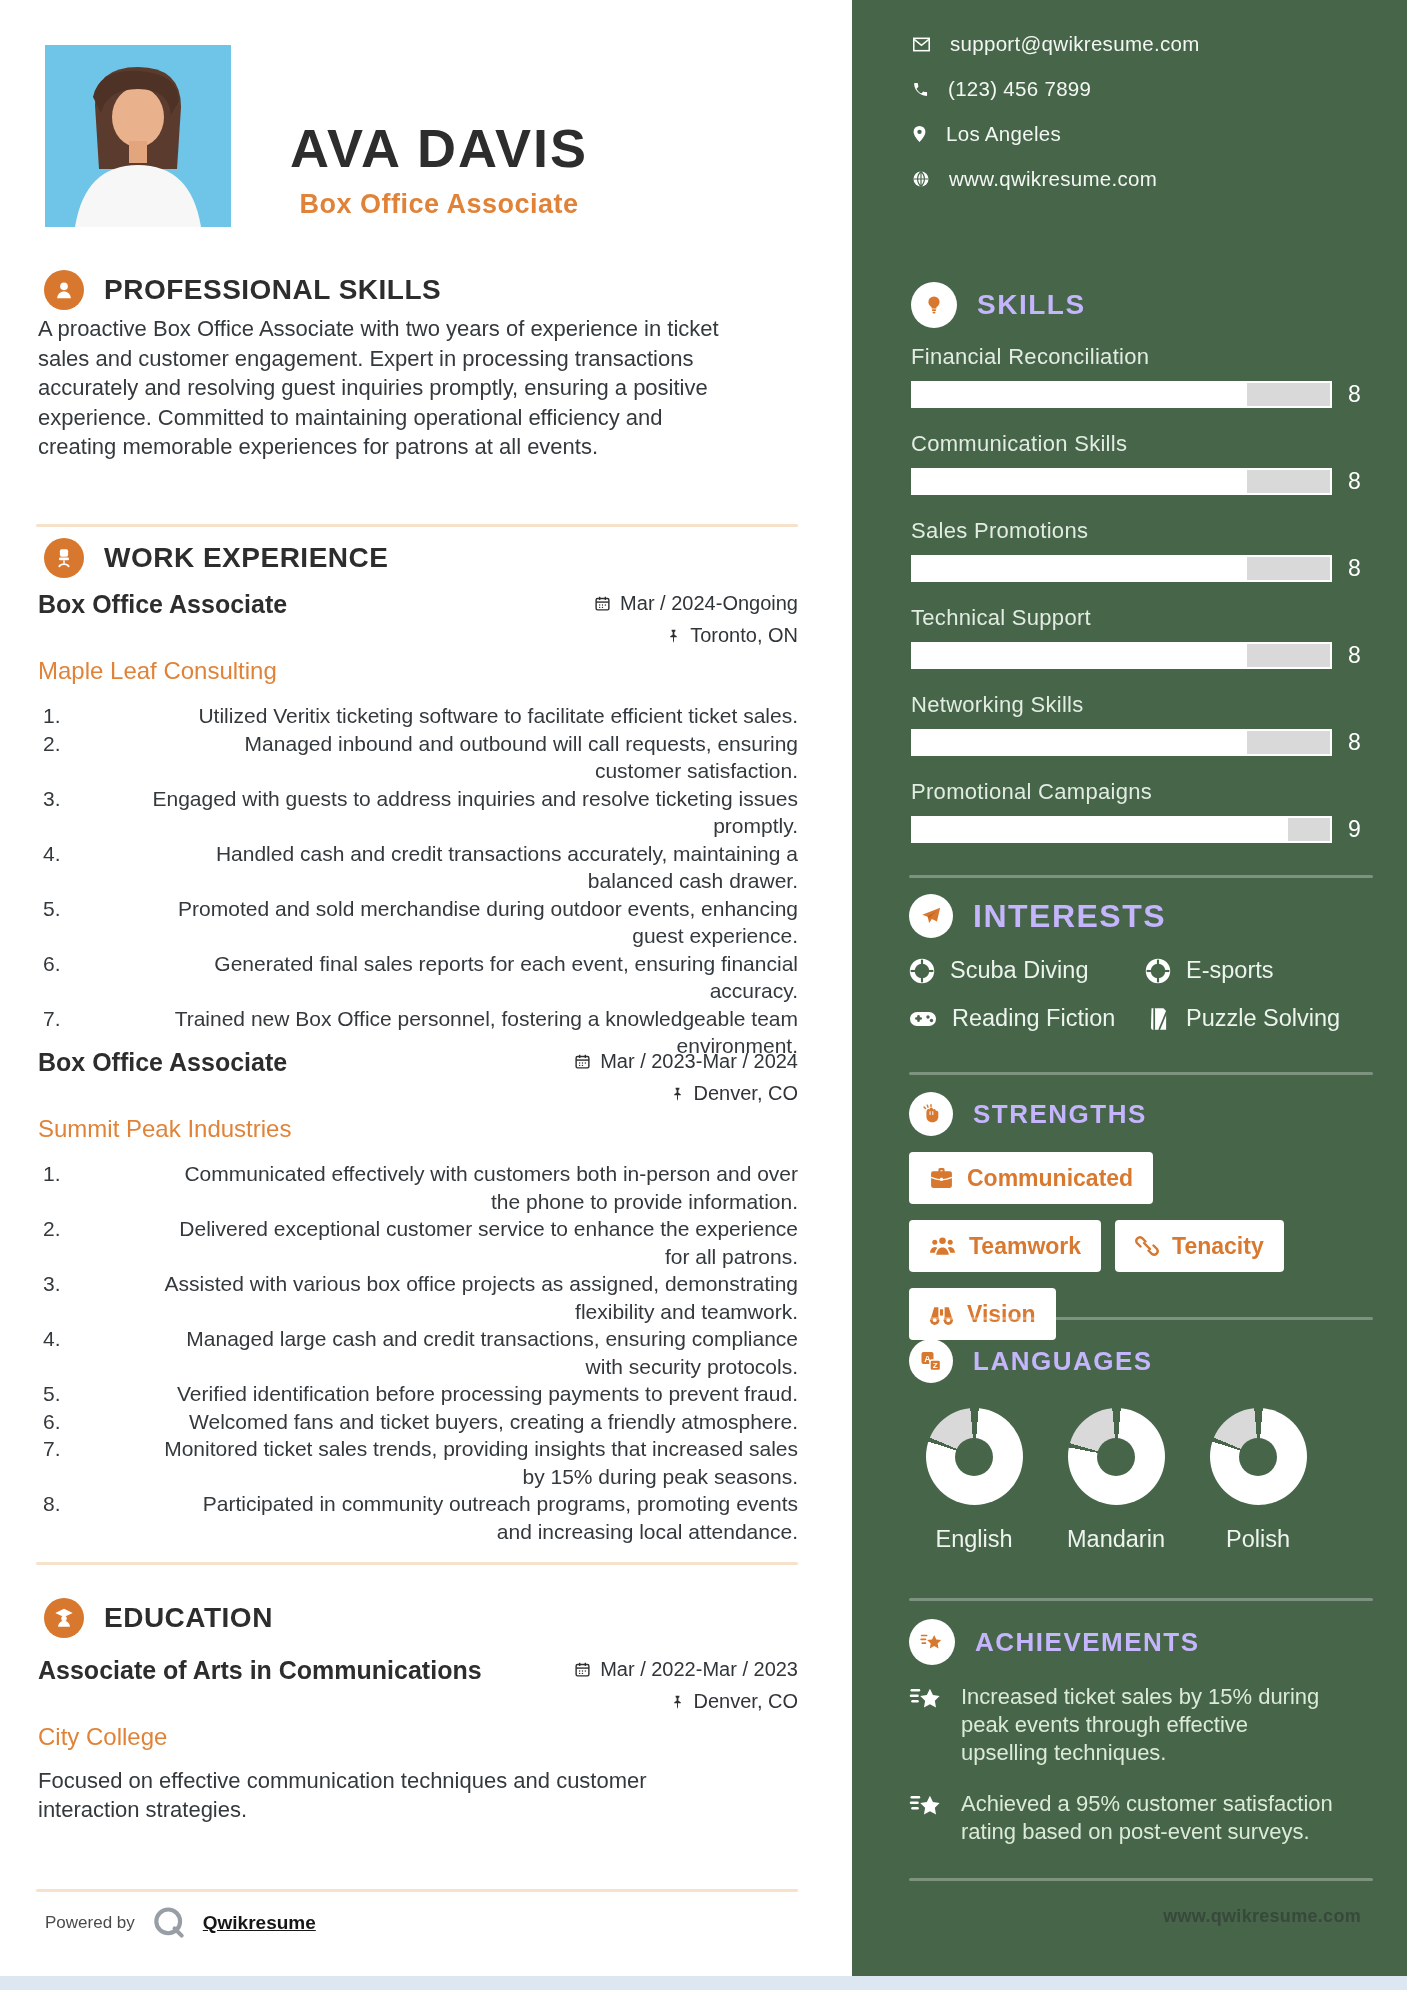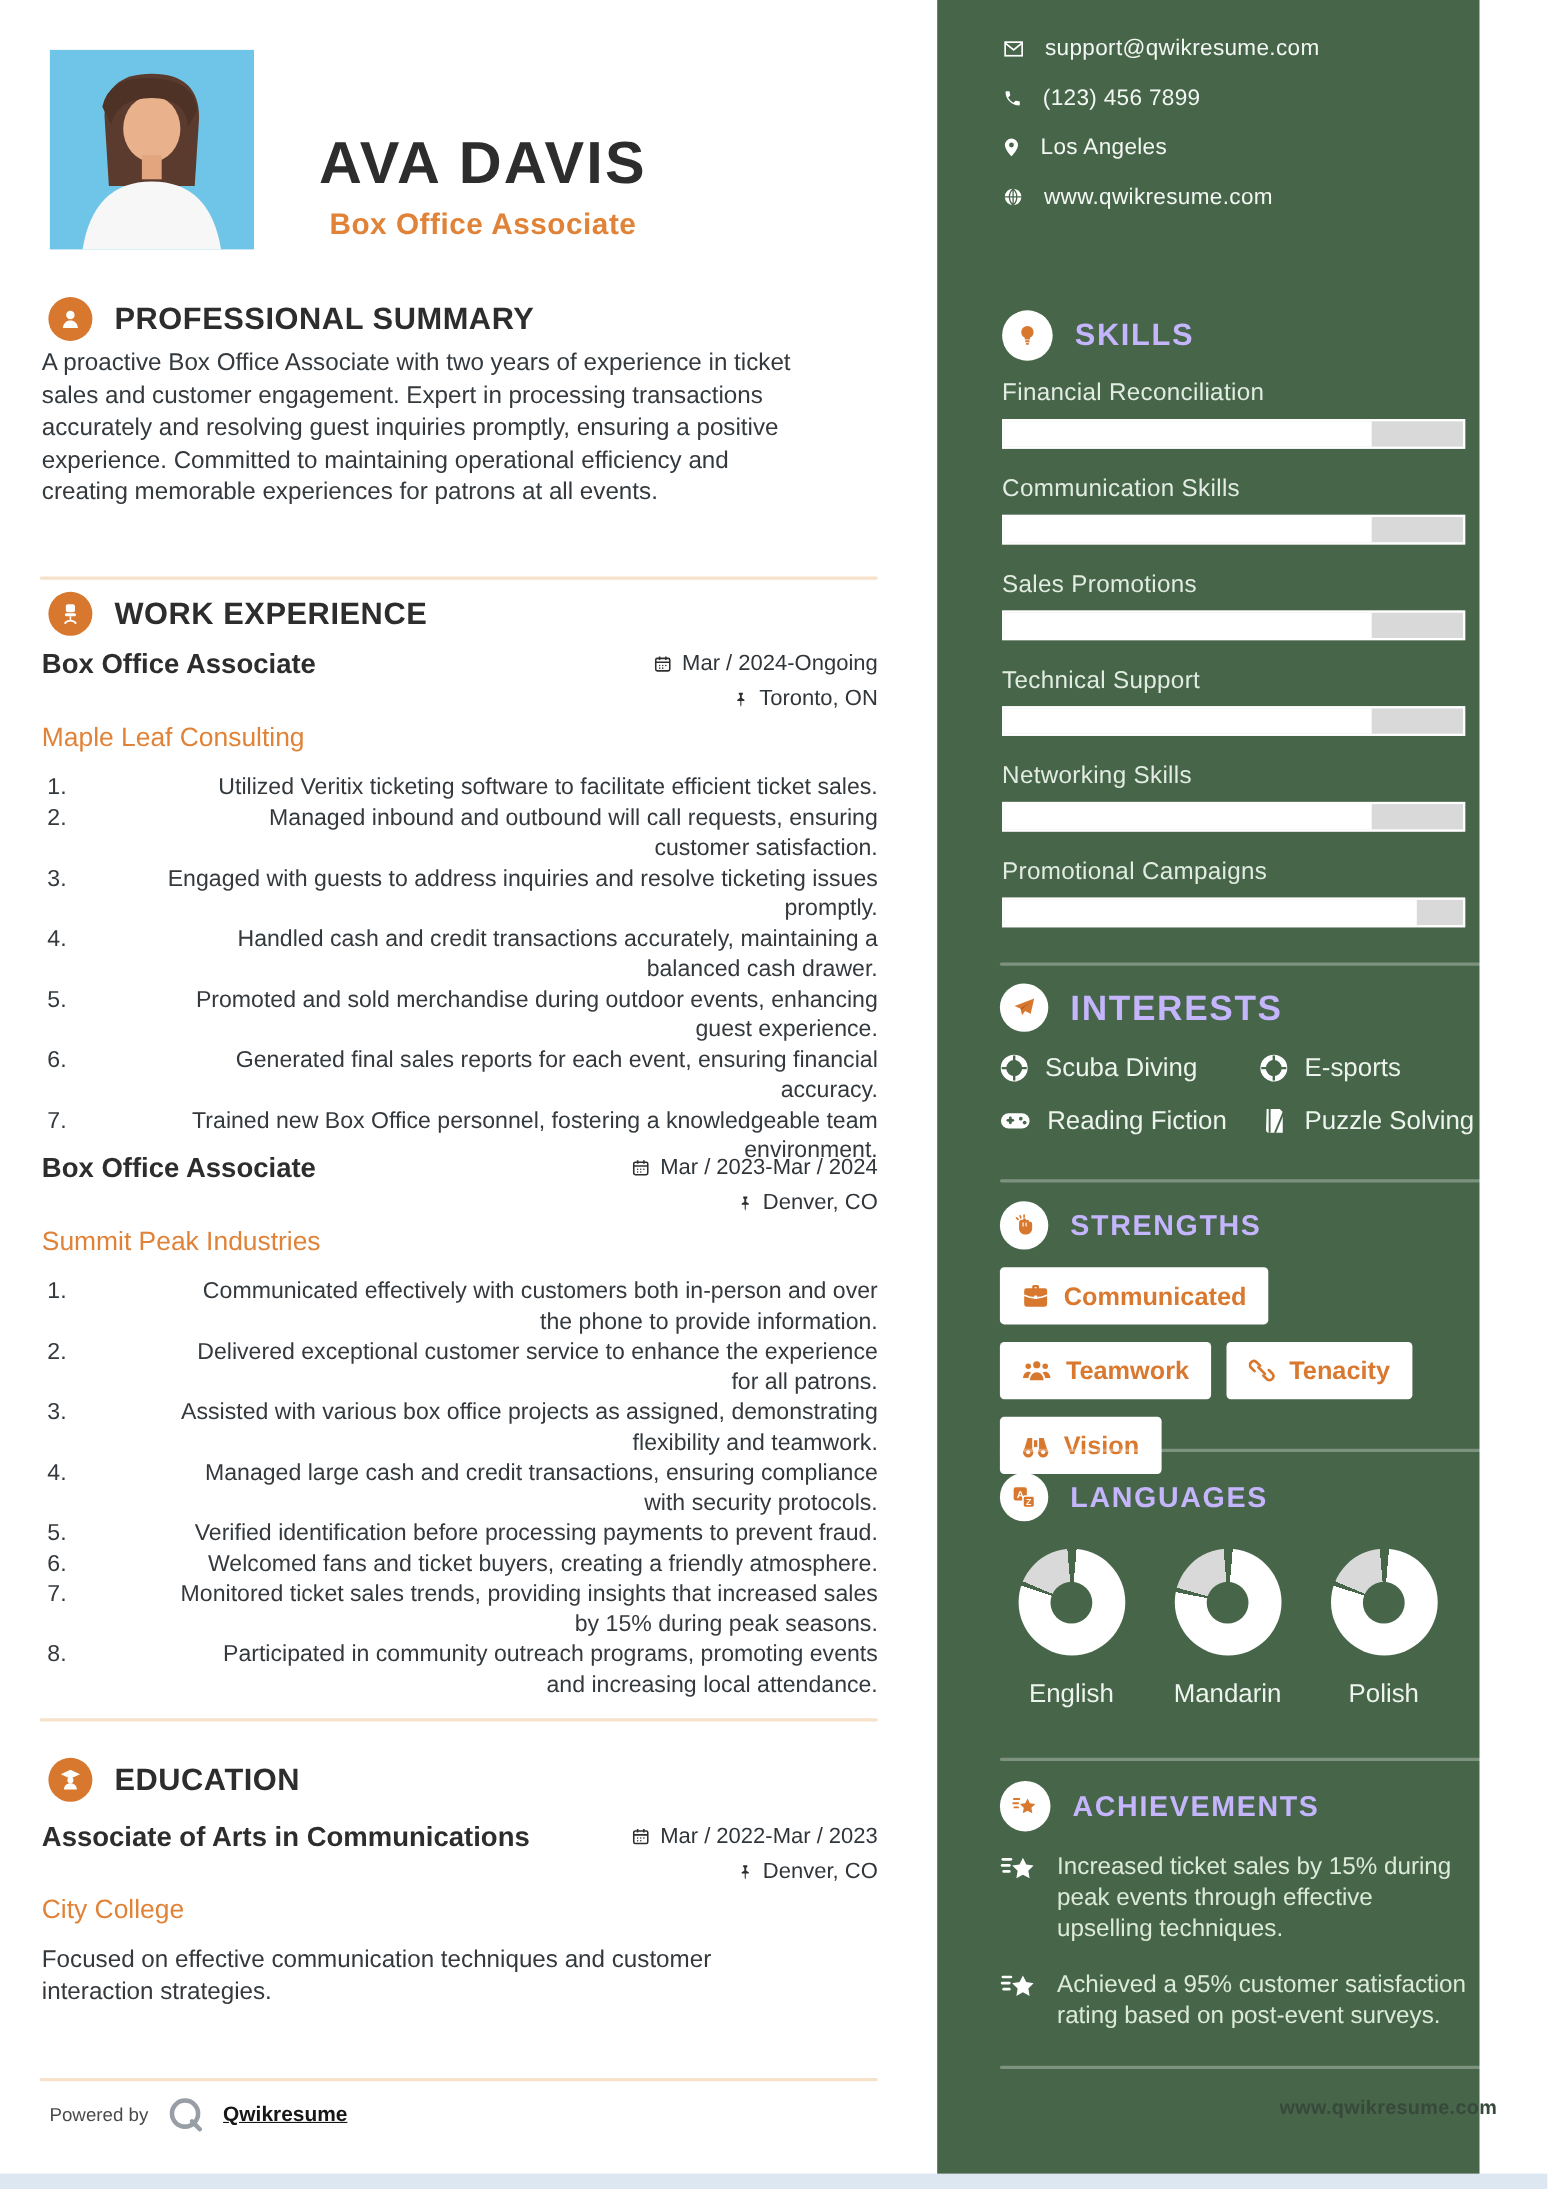--- a/index.html
+++ b/index.html
@@ -39,21 +39,21 @@
   .edu-block{position:absolute;left:38px;top:1656px;width:760px;}
   .edu-desc{margin-top:15px;font-size:22px;line-height:29px;color:var(--body);white-space:pre-line;}
 
   .footer{position:absolute;left:45px;top:1904px;display:flex;align-items:center;gap:15px;}
   .powered{font-size:17px;color:#4a4a4a;}
   .brand{font-size:19px;font-weight:600;color:#161616;text-decoration:underline;}
 
   .bottom-strip{position:absolute;left:0;top:1976px;width:1407px;height:14px;background:#dde7f1;}
 
   
-  .right-col{position:absolute;left:852px;top:0;width:493px;height:1990px;background:var(--green);}
+  .right-col{position:absolute;left:852px;top:0;width:555px;height:1990px;background:var(--green);}
   .contact{position:absolute;left:60px;top:32px;display:flex;flex-direction:column;gap:21px;}
   .contact-row{display:flex;align-items:center;gap:19px;}
   .contact-row .txt{font-size:20.5px;font-weight:500;color:#f3f7f3;letter-spacing:.3px;}
 
   .rsec-header{display:flex;align-items:center;gap:20px;}
   .rsec-circle{width:46px;height:46px;border-radius:50%;background:#ffffff;display:flex;align-items:center;justify-content:center;flex:0 0 auto;}
   .rsec-title{font-size:28px;font-weight:700;color:#c4b5fd;letter-spacing:1.5px;}
 
   .skills{position:absolute;left:59px;top:282px;width:470px;}
   .skill-list{margin-top:16px;}
@@ -115,21 +115,21 @@
       <div class="job-subtitle">Box Office Associate</div>
     </div>
 
     <div class="sec-header" style="left:44px;top:270px;">
       <span class="sec-circle">
         <svg width="22" height="22" viewBox="0 0 24 24">
             <circle cx="12" cy="8" r="4.2" fill="#fff"></circle>
             <path d="M4.5 21c.5-5 3.6-7.5 7.5-7.5s7 2.5 7.5 7.5z" fill="#fff"></path>
           </svg>
       </span>
-      <span class="sec-title">PROFESSIONAL SUMMARY</span>
+      <span class="sec-title">PROFESSIONAL SKILLS</span>
     </div>
     <div class="summary-text">A proactive Box Office Associate with two years of experience in ticket
 sales and customer engagement. Expert in processing transactions
 accurately and resolving guest inquiries promptly, ensuring a positive
 experience. Committed to maintaining operational efficiency and
 creating memorable experiences for patrons at all events.</div>
 
     <div class="hr-left" style="top:524px;"></div>
 
     <div class="sec-header" style="left:44px;top:538px;">

